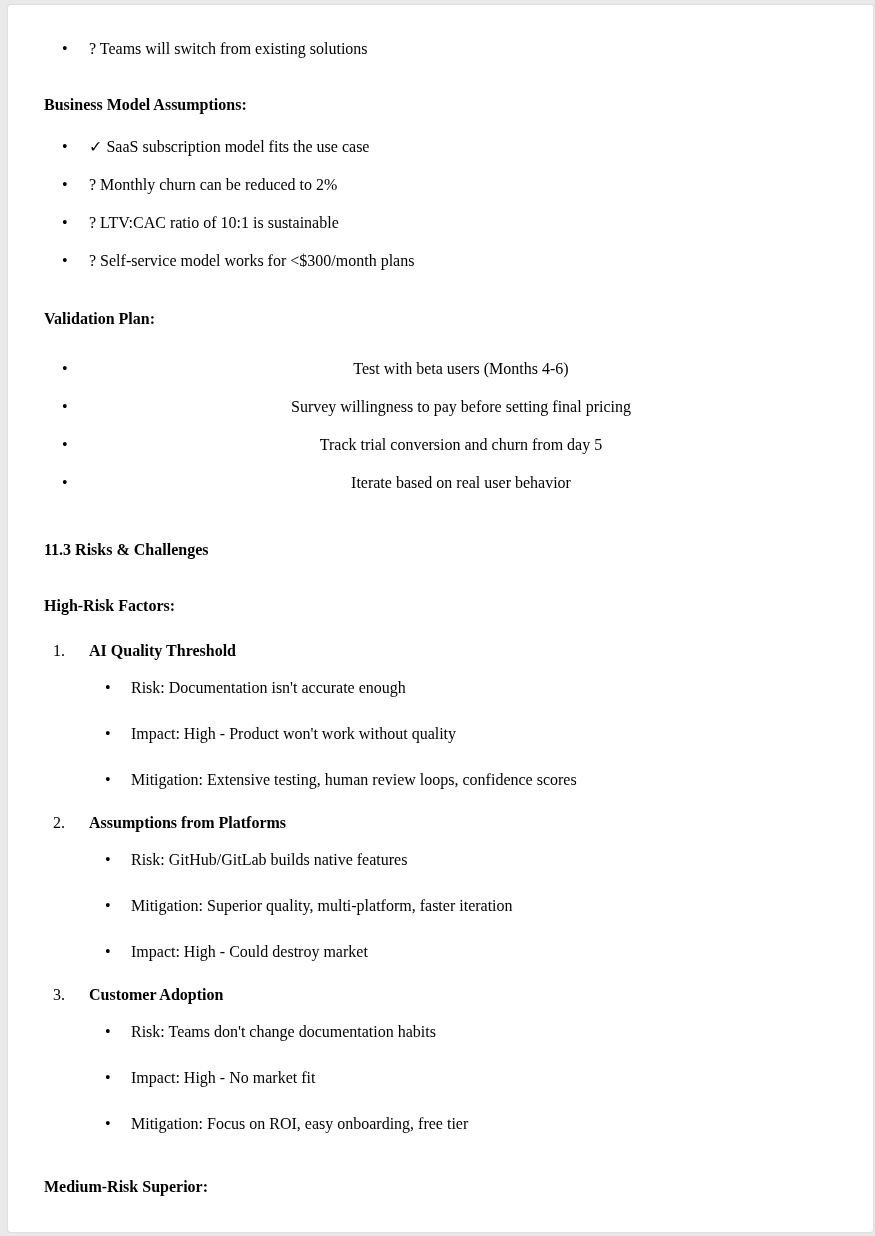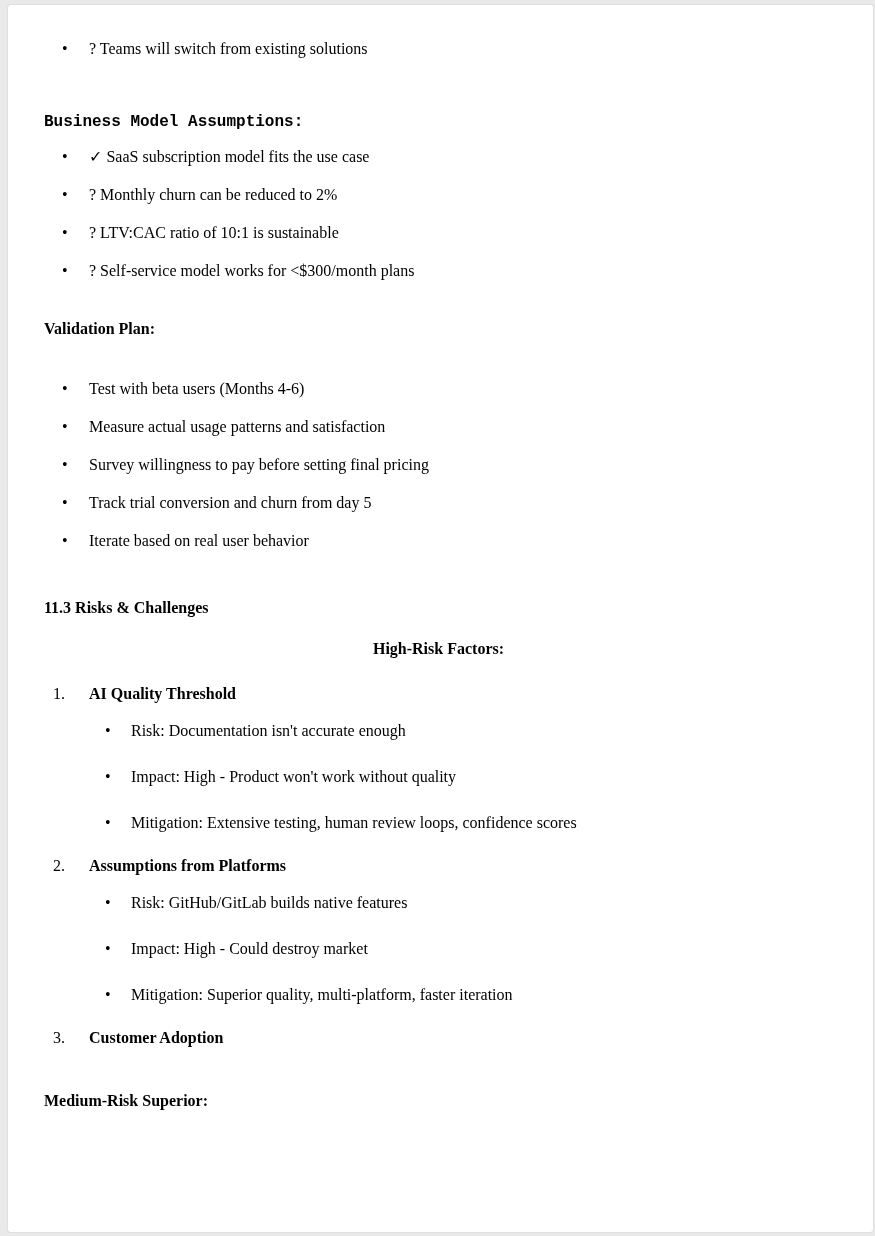--- a/index.html
+++ b/index.html
@@ -29,28 +29,28 @@
     font-size: 16px;
     line-height: 24px;
     color: #000000;
   }
   .heading {
     font-weight: bold;
     margin: 0;
     font-size: 16px;
     line-height: 24px;
   }
-  .h-business   { margin-top: 49px; font-family: Liberation Mono, monospace; }
+  .h-business   { margin-top: 32px; }
   .h-validation { margin-top: 34px; }
   .h-risks      { margin-top: 43px; }
-  .h-highrisk   { margin-top: 17px; text-align: center; }
+  .h-highrisk   { margin-top: 32px; }
   .h-mediumrisk { margin-top: 39px; }
 
-  .group { margin-top: 11px; }
-  .group.vp { margin-top: 36px; }
+  .group { margin-top: 18px; }
+  .group.vp { margin-top: 26px; text-align: center; }
   .group .li + .li { margin-top: 14px; }
 
   .li { position: relative; }
   .l1 { padding-left: 45px; }
   .l1::before {
     content: "\2022";
     position: absolute;
     left: 18px; top: 0;
   }
   .l2 { padding-left: 87px; }
@@ -96,23 +96,20 @@
         </div>
       </div>
 
       <p class="heading h-validation">Validation Plan:</p>
 
       <div class="group vp">
         <div class="li l1">
           <span>Test with beta users (Months 4-6)</span>
         </div>
         <div class="li l1">
-          <span>Measure actual usage patterns and satisfaction</span>
-        </div>
-        <div class="li l1">
           <span>Survey willingness to pay before setting final pricing</span>
         </div>
         <div class="li l1">
           <span>Track trial conversion and churn from day 5</span>
         </div>
         <div class="li l1">
           <span>Iterate based on real user behavior</span>
         </div>
       </div>
 
@@ -138,29 +135,40 @@
 
       <div class="num-item">
         <span class="num-marker">2.</span>
         <span class="num-title">Assumptions from Platforms</span>
       </div>
       <div class="nested">
         <div class="li l2">
           <span>Risk: GitHub/GitLab builds native features</span>
         </div>
         <div class="li l2">
-          <span>Impact: High - Could destroy market</span>
+          <span>Mitigation: Superior quality, multi-platform, faster iteration</span>
         </div>
         <div class="li l2">
-          <span>Mitigation: Superior quality, multi-platform, faster iteration</span>
+          <span>Impact: High - Could destroy market</span>
         </div>
       </div>
 
       <div class="num-item">
         <span class="num-marker">3.</span>
         <span class="num-title">Customer Adoption</span>
+      </div>
+      <div class="nested">
+        <div class="li l2">
+          <span>Risk: Teams don't change documentation habits</span>
+        </div>
+        <div class="li l2">
+          <span>Impact: High - No market fit</span>
+        </div>
+        <div class="li l2">
+          <span>Mitigation: Focus on ROI, easy onboarding, free tier</span>
+        </div>
       </div>
 
       <p class="heading h-mediumrisk">Medium-Risk Superior:</p>
 
     </div>
   </div>
 </div>
 
 </body></html>

